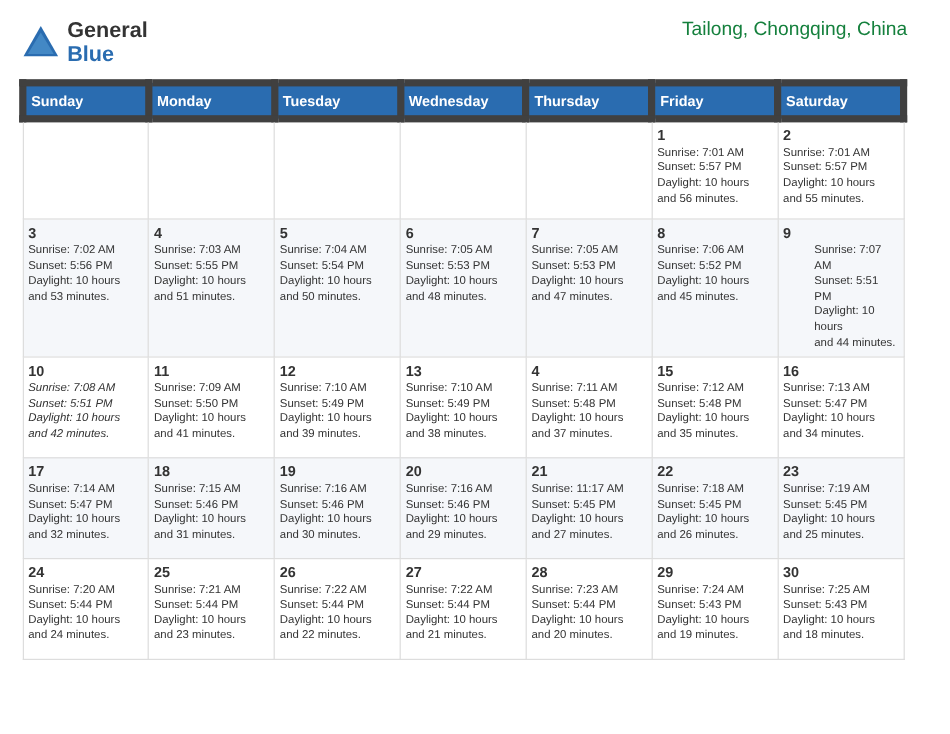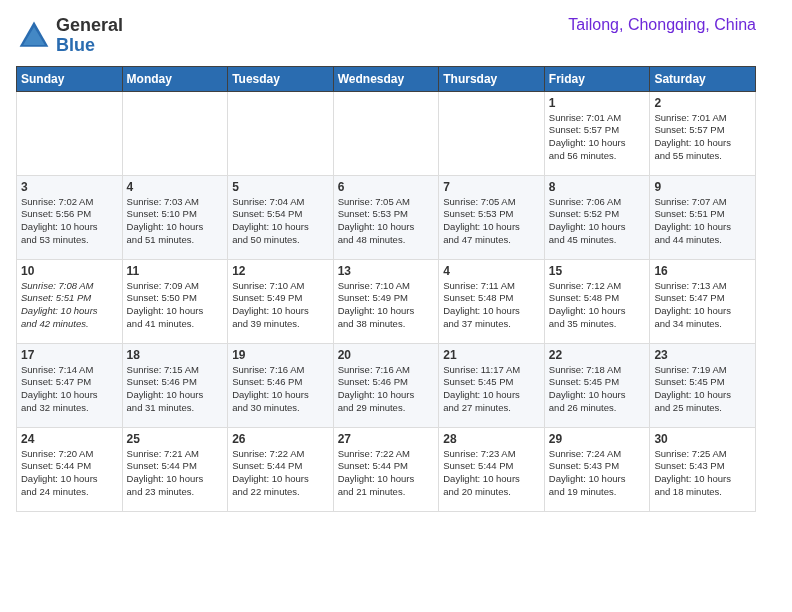--- a/index.html
+++ b/index.html
@@ -40,34 +40,34 @@
     .title-block {
       text-align: right;
     }
     .title-month {
       font-size: 36px;
       font-weight: bold;
       color: #333;
     }
     .title-location {
       font-size: 16px;
-      color: #6d28d9;
+      color: #15803d;
     }
     .calendar {
       width: 100%;
       border-collapse: collapse;
     }
     .calendar th {
       background: #2a6cb0;
       color: #fff;
       font-size: 12px;
       font-weight: bold;
       padding: 5px 4px;
       text-align: left;
-      border: 1px solid #404040;
+      border: 6px solid #404040;
     }
     .calendar td {
       width: calc(100% / 7);
       vertical-align: top;
       padding: 4px 4px;
       font-size: 10px;
       color: #333;
       border: 1px solid #ddd;
       background: #fff;
       min-height: 80px;
@@ -149,21 +149,21 @@
           <td>
             <span class="day-num">3</span>
             <div class="day-info" style="white-space: pre-line;">Sunrise: 7:02 AM
 Sunset: 5:56 PM
 Daylight: 10 hours
 and 53 minutes.</div>
           </td>
           <td>
             <span class="day-num">4</span>
             <div class="day-info" style="white-space: pre-line;">Sunrise: 7:03 AM
-Sunset: 5:10 PM
+Sunset: 5:55 PM
 Daylight: 10 hours
 and 51 minutes.</div>
           </td>
           <td>
             <span class="day-num">5</span>
             <div class="day-info" style="white-space: pre-line;">Sunrise: 7:04 AM
 Sunset: 5:54 PM
 Daylight: 10 hours
 and 50 minutes.</div>
           </td>
@@ -183,21 +183,21 @@
           </td>
           <td>
             <span class="day-num">8</span>
             <div class="day-info" style="white-space: pre-line;">Sunrise: 7:06 AM
 Sunset: 5:52 PM
 Daylight: 10 hours
 and 45 minutes.</div>
           </td>
           <td>
             <span class="day-num">9</span>
-            <div class="day-info" style="white-space: pre-line;">Sunrise: 7:07 AM
+            <div class="day-info" style="white-space: pre-line; margin-left: 26px;">Sunrise: 7:07 AM
 Sunset: 5:51 PM
 Daylight: 10 hours
 and 44 minutes.</div>
           </td>
         </tr>
         <tr>
           <td>
             <span class="day-num">10</span>
             <div class="day-info" style="white-space: pre-line; font-style: italic;">Sunrise: 7:08 AM
 Sunset: 5:51 PM

